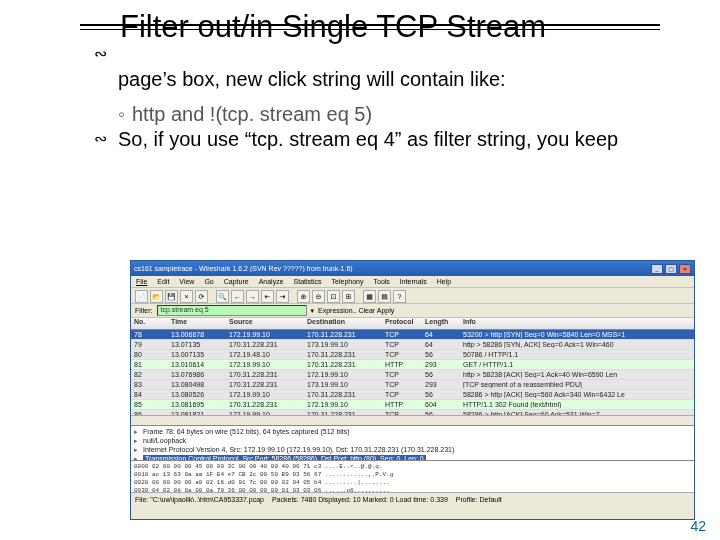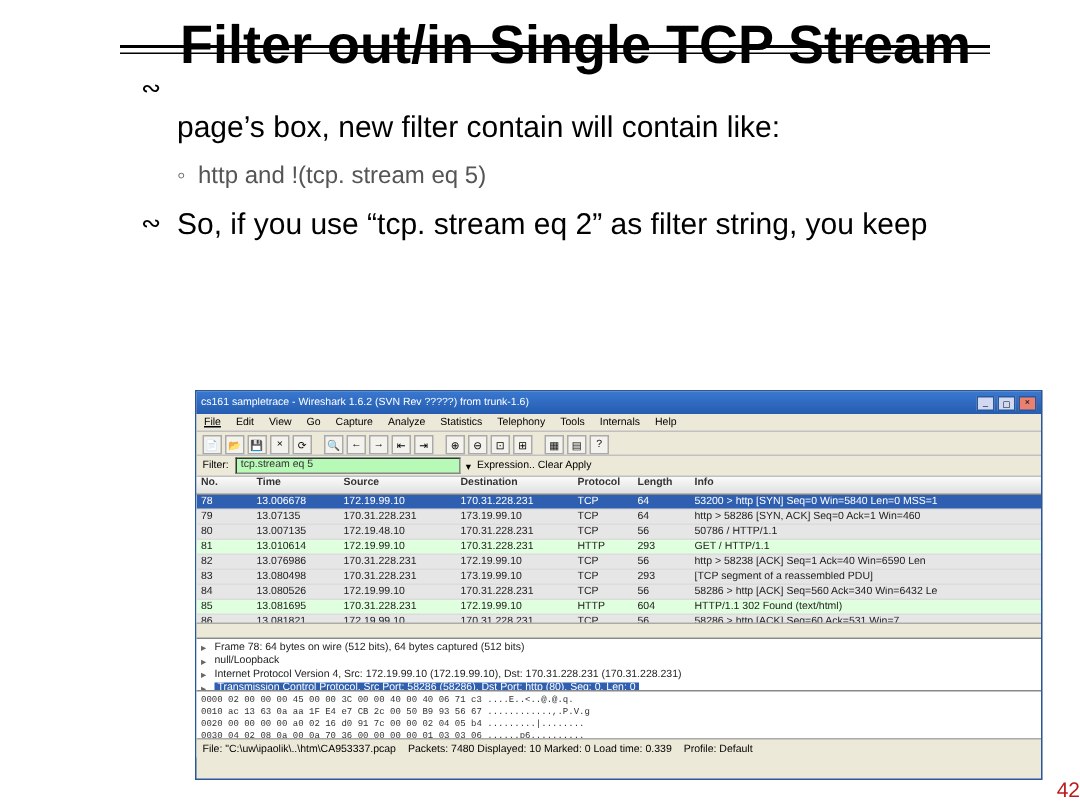--- a/index.html
+++ b/index.html
@@ -4,22 +4,22 @@
 <style>
   * { box-sizing: border-box; margin: 0; padding: 0; }
   body {
     width: 720px; height: 540px;
     font-family: Arial, sans-serif;
     position: relative;
     overflow: hidden;
     background: #fff;
   }
   .slide-title {
-    font-size: 36px;
-    font-weight: bold;
+    font-size: 31px;
+    font-weight: normal;
     margin-left: 120px;
     margin-top: 10px;
     line-height: 1.1;
     color: #000;
   }
   .slide-title-wrap {
     position: relative;
   }
   .double-rule {
     margin-top: -20px;
@@ -41,26 +41,25 @@
   }
   .curl::before {
     content: "∾";
     position: absolute;
     left: -6px;
     top: 2px;
     font-size: 16px;
     color: #000;
   }
   .sub {
-    font-size: 16px;
+    font-size: 20px;
     margin-left: 18px;
     padding-left: 14px;
     position: relative;
     color: #555;
-    margin-bottom: 10px;
   }
   .sub::before {
     content: "◦";
     position: absolute;
     left: 0; top: 0;
     color: #666;
   }
 
   
   .ws {
@@ -225,42 +224,42 @@
     background: #ece9d8;
     border-top: 1px solid #aaa;
     display: flex;
     align-items: center;
     gap: 8px;
     padding: 0 4px;
   }
 
   .slide-num {
     position: absolute;
-    right: 0;
+    right: 14px;
     bottom: 6px;
     font-size: 14px;
-    color: #b91c1c;
+    color: #0369a1;
   }
 </style>
 </head>
 <body>
 
 <div class="slide-title-wrap">
   <h1 class="slide-title">Filter out/in Single TCP Stream</h1>
   <div class="double-rule"></div>
 </div>
 
 <div class="content">
   <div class="bullet curl">
     <br>
-    <span>page’s box, new filter contain will contain like:</span>
+    <span>page’s box, new click string will contain like:</span>
   </div>
   <div class="sub">http and !(tcp. stream eq 5)</div>
   <div class="bullet curl">
-    <span>So, if you use “tcp. stream eq 2” as filter string, you keep</span><br>
+    <span>So, if you use “tcp. stream eq 4” as filter string, you keep</span><br>
   </div>
 </div>
 
 <div class="ws">
   <div class="ws-title">
     <span>cs161 sampletrace - Wireshark 1.6.2 (SVN Rev ?????) from trunk-1.6)</span>
     <div class="ws-ctrl">
       <div class="ws-btn">_</div>
       <div class="ws-btn">▢</div>
       <div class="ws-btn ws-close">×</div>

